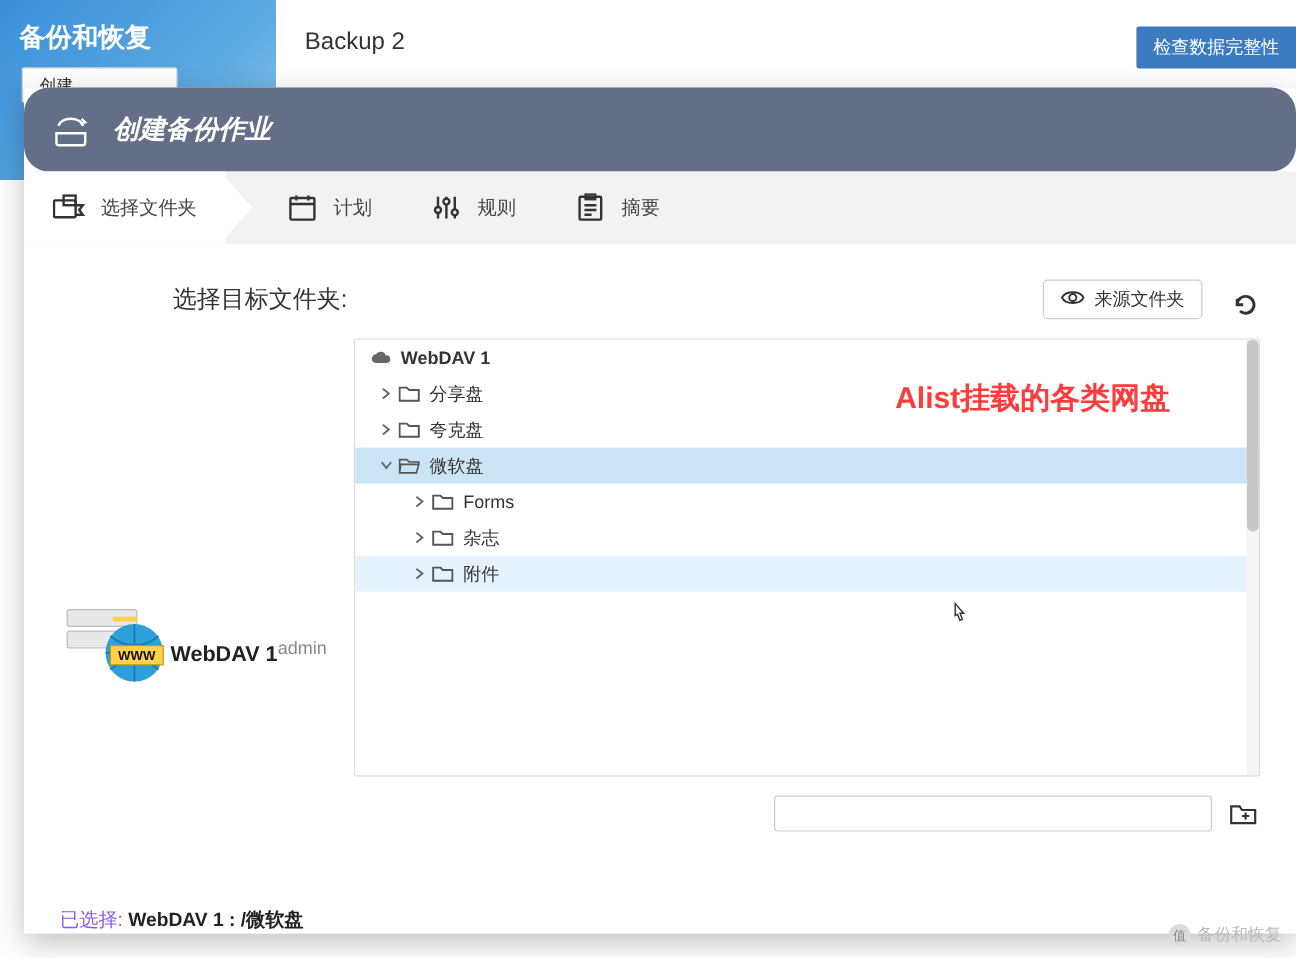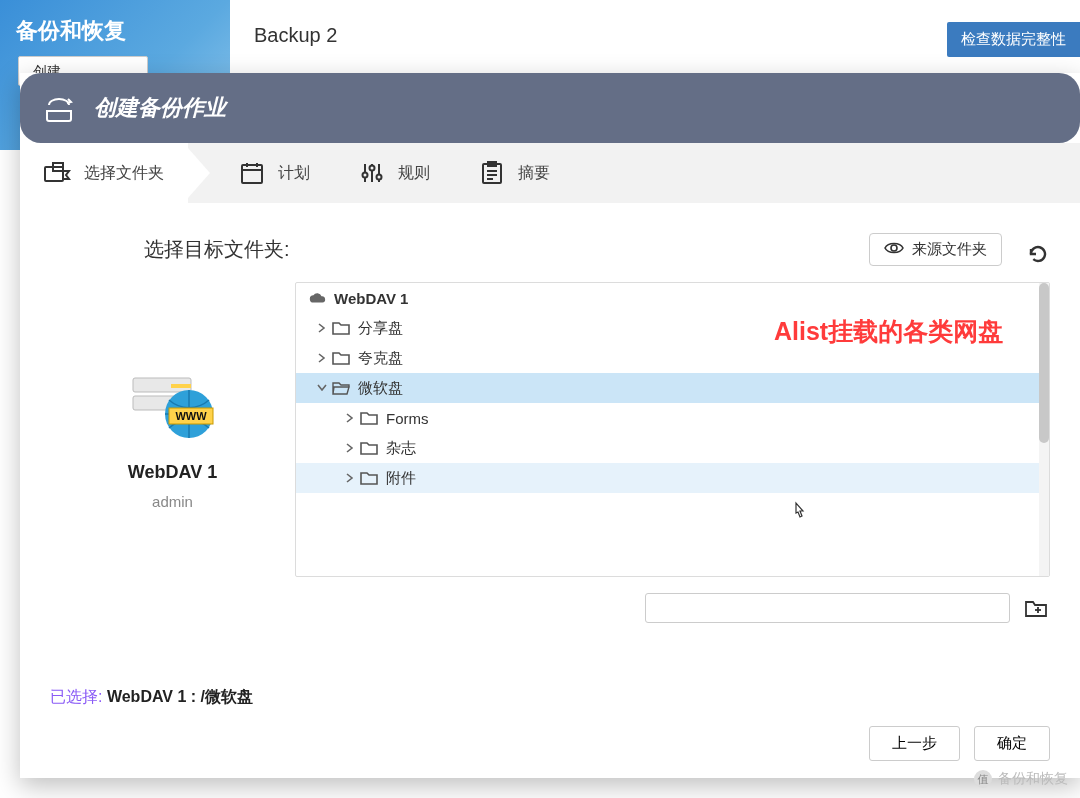--- a/index.html
+++ b/index.html
@@ -29,40 +29,40 @@
 
     
     .dialog-body { flex: 1; padding: 30px 30px 0 30px; display: flex; flex-direction: column; overflow: hidden; }
     .body-top { display: flex; align-items: center; justify-content: space-between; margin-bottom: 16px; }
     .body-label { font-size: 20px; color: #333; margin-left: 94px; }
     .src-btn { display: flex; align-items: center; gap: 8px; border: 1px solid #ccc; border-radius: 4px; padding: 6px 14px; background: #fff; font-size: 15px; cursor: pointer; }
     .refresh-btn { width: 24px; height: 24px; cursor: pointer; margin-left: 24px; display: inline-flex; align-items: center; justify-content: center; }
 
     
     .body-content { flex: 1; display: flex; gap: 0; min-height: 0; }
-    .left-panel { width: 245px; display: flex; flex-direction: column; align-items: center; padding-top: 88px; }
+    .left-panel { width: 245px; display: flex; flex-direction: row; align-items: center; padding-top: 88px; }
     .webdav-icon { width: 92px; height: 72px; position: relative; }
     .webdav-name { font-size: 18px; font-weight: bold; margin-top: 20px; color: #222; }
     .webdav-user { font-size: 15px; color: #888; margin-top: 10px; }
 
     .tree-wrap { flex: 1; display: flex; flex-direction: column; min-height: 0; }
     .tree { flex: 1; border: 1px solid #dcdcdc; border-radius: 2px; background: #fff; overflow-y: auto; position: relative; }
     .tree-row { display: flex; align-items: center; height: 30px; padding-left: 12px; cursor: pointer; position: relative; }
     .tree-row.selected { background: #cbe5f7; }
     .tree-row.hover-row { background: #e6f2fb; }
     .expander { width: 12px; height: 12px; display: inline-flex; align-items: center; justify-content: center; margin-right: 4px; }
     .tree-icon { width: 18px; height: 18px; margin-right: 8px; display: inline-flex; align-items: center; justify-content: center; }
     .tree-label { font-size: 15px; color: #333; }
     .root-row .tree-label { font-weight: bold; }
     .depth-1 { padding-left: 20px; }
     .depth-2 { padding-left: 48px; }
     .scrollbar-track { position: absolute; right: 0; top: 0; bottom: 0; width: 10px; background: #f4f4f4; }
     .scrollbar-thumb { position: absolute; right: 0; top: 0; width: 10px; height: 160px; background: #c8c8c8; border-radius: 5px; }
 
-    .annotation { position: absolute; left: 478px; top: 32px; font-size: 25px; font-weight: bold; color: #ff3b3b; text-shadow: 1px 0 #fff, -1px 0 #fff, 0 1px #fff, 0 -1px #fff; pointer-events: none; }
+    .annotation { position: absolute; left: 450px; top: 32px; font-size: 25px; font-weight: bold; color: #ff3b3b; text-shadow: 1px 0 #fff, -1px 0 #fff, 0 1px #fff, 0 -1px #fff; pointer-events: none; }
     .cursor-icon { position: absolute; left: 494px; top: 218px; width: 18px; height: 22px; pointer-events: none; }
 
     .path-row { display: flex; align-items: center; gap: 12px; margin-top: 16px; padding-bottom: 8px; }
     .path-input { flex: 1; height: 30px; border: 1px solid #ccc; border-radius: 3px; padding: 0 8px; margin-left: 350px; }
     .new-folder-btn { width: 28px; height: 28px; display: flex; align-items: center; justify-content: center; cursor: pointer; }
 
     .selected-row { margin-top: 56px; font-size: 16px; }
     .selected-row .lbl { color: #8b5cf6; }
     .selected-row .val { font-weight: bold; color: #222; }
 
@@ -298,23 +298,19 @@
         </div>
       </div>
     </div>
 
     <div class="selected-row">
       <span class="lbl">已选择: </span><span class="val">WebDAV 1 : /微软盘</span>
     </div>
 
   </div>
 
-  <div class="dialog-footer">
-    <button class="btn">上一步</button>
-    <button class="btn">确定</button>
-  </div>
 
 </div>
 
 <div class="watermark">
   <span class="wm-logo">值</span>
   <span>备份和恢复</span>
 </div>
 
 </body></html>

